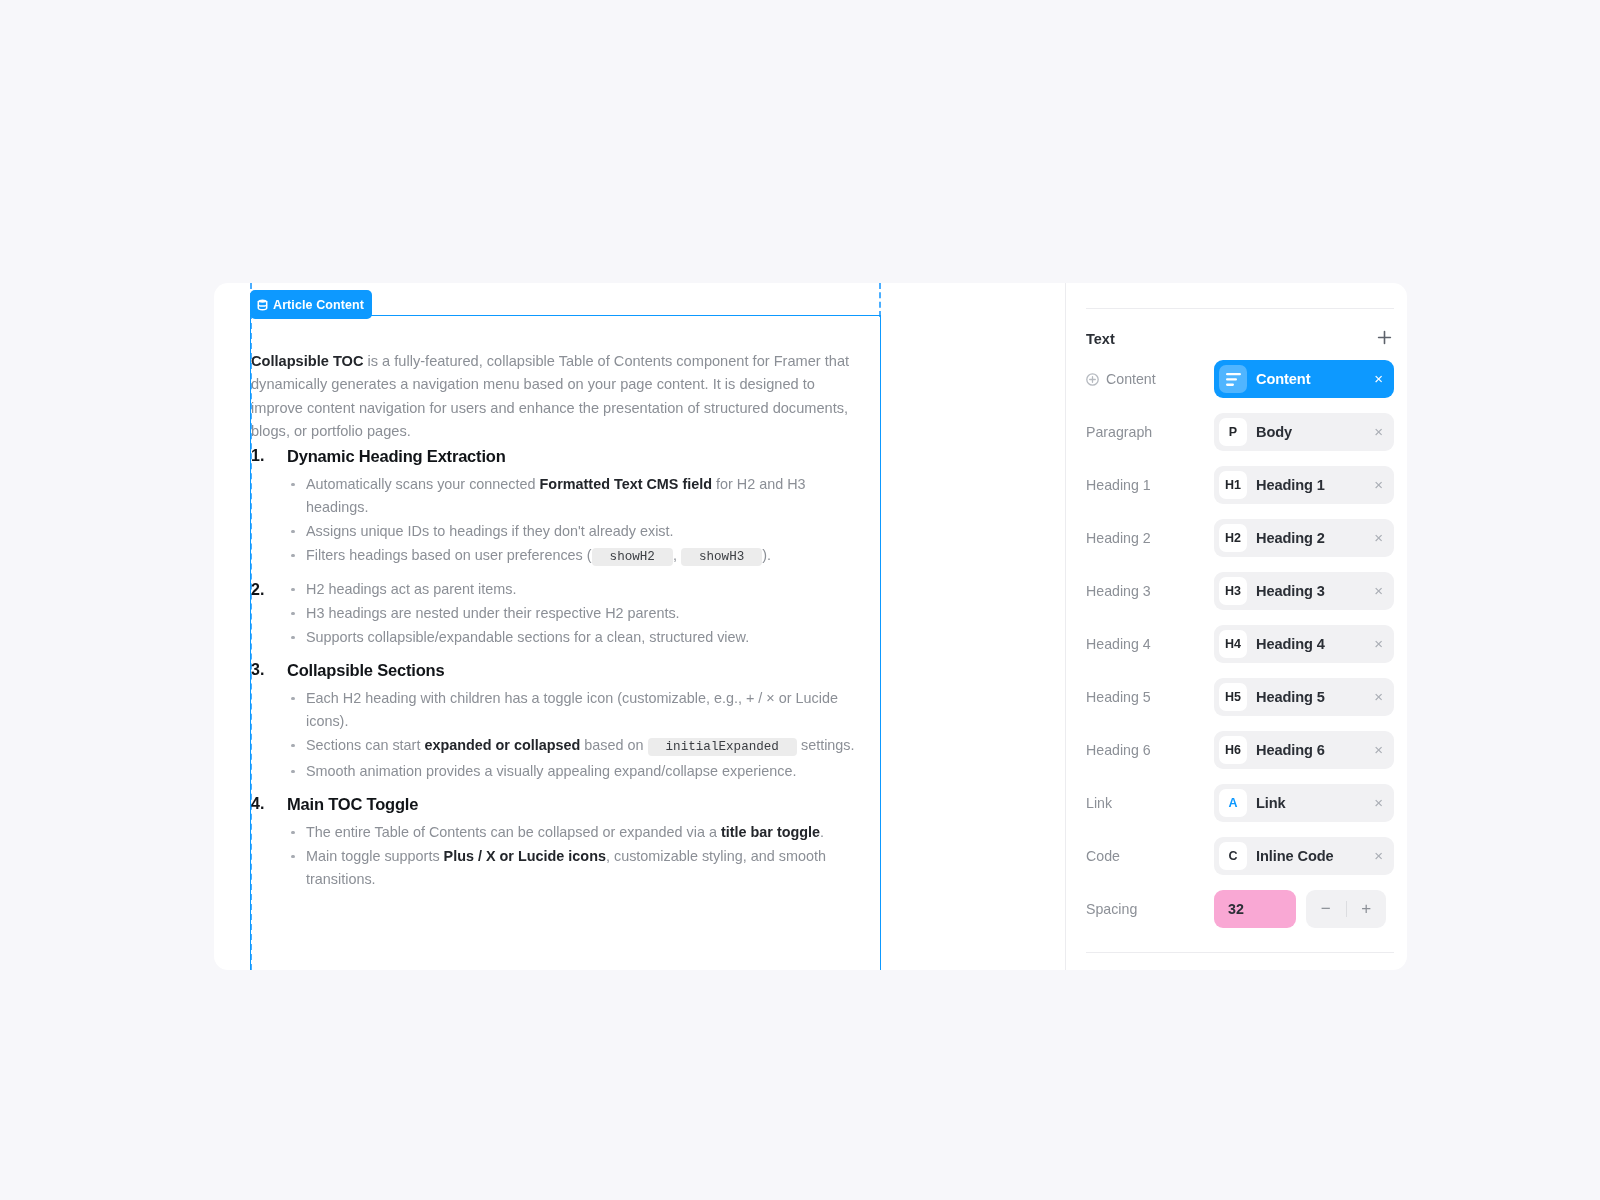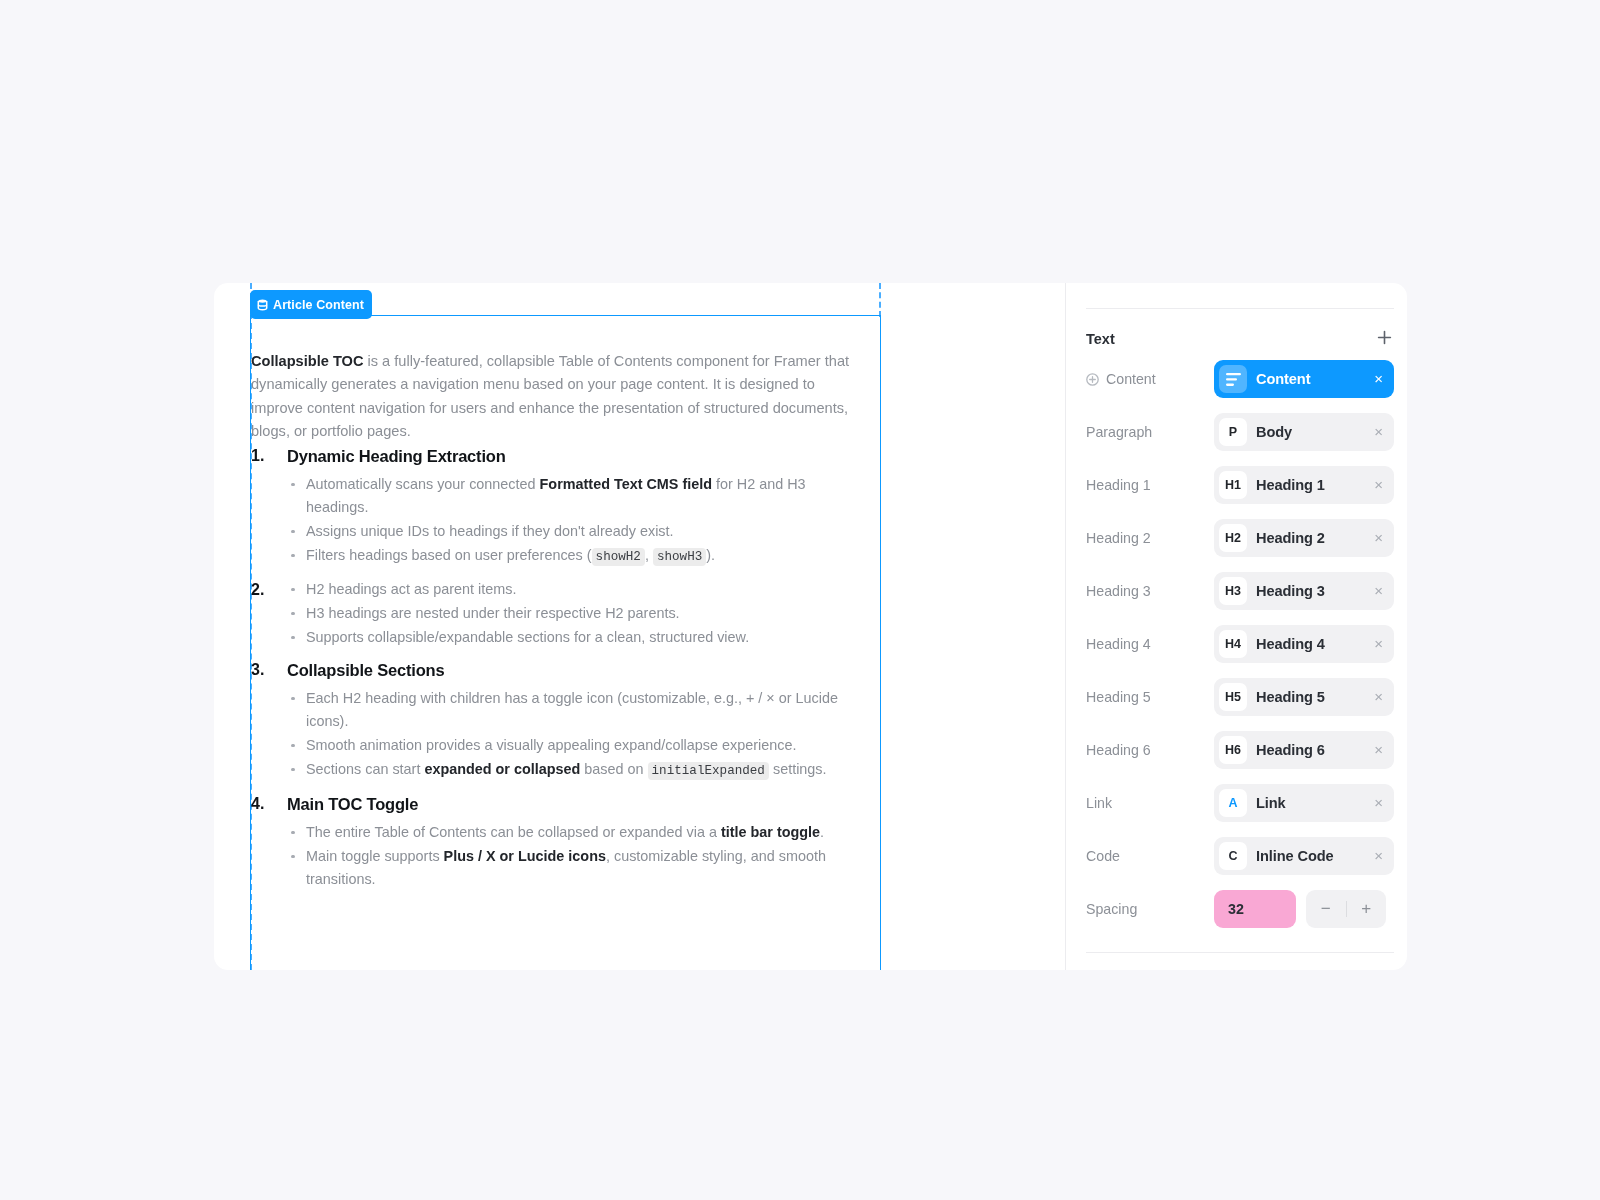--- a/index.html
+++ b/index.html
@@ -103,21 +103,21 @@
     width: 3.5px; height: 3.5px; border-radius: 50%;
     background: #a7abb2;
   }
   ul.subs b { color: #23262b; font-weight: 700; }
   code.chip {
     font-family: "Liberation Mono", monospace;
     font-size: 12.6px;
     background: #ececec;
     color: #3a3d42;
     border-radius: 4px;
-    padding: 2px 4px;
+    padding: 2px 18px;
   }
 
   
   .vdiv {
     position: absolute;
     left: 1065px; top: 283px;
     width: 1px; height: 687px;
     background: #ececef;
   }
 
@@ -259,22 +259,22 @@
               <li><span>H2 headings act as parent items.</span></li>
               <li><span>H3 headings are nested under their respective H2 parents.</span></li>
               <li><span>Supports collapsible/expandable sections for a clean, structured view.</span></li>
             </ul>
           </li>
           <li>
             <span class="num">3.</span>
             <div class="ftitle">Collapsible Sections</div>
             <ul class="subs">
               <li><span>Each H2 heading with children has a toggle icon (customizable, e.g., + / × or Lucide icons).</span></li>
+              <li><span>Sections can start </span><b>expanded or collapsed</b><span> based on </span><code class="chip">initialExpanded</code><span> settings.</span></li>
               <li><span>Smooth animation provides a visually appealing expand/collapse experience.</span></li>
-              <li><span>Sections can start </span><b>expanded or collapsed</b><span> based on </span><code class="chip">initialExpanded</code><span> settings.</span></li>
             </ul>
           </li>
           <li>
             <span class="num">4.</span>
             <div class="ftitle">Main TOC Toggle</div>
             <ul class="subs">
               <li><span>The entire Table of Contents can be collapsed or expanded via a </span><b>title bar toggle</b><span>.</span></li>
               <li><span>Main toggle supports </span><b>Plus / X or Lucide icons</b><span>, customizable styling, and smooth transitions.</span></li>
             </ul>
           </li>

